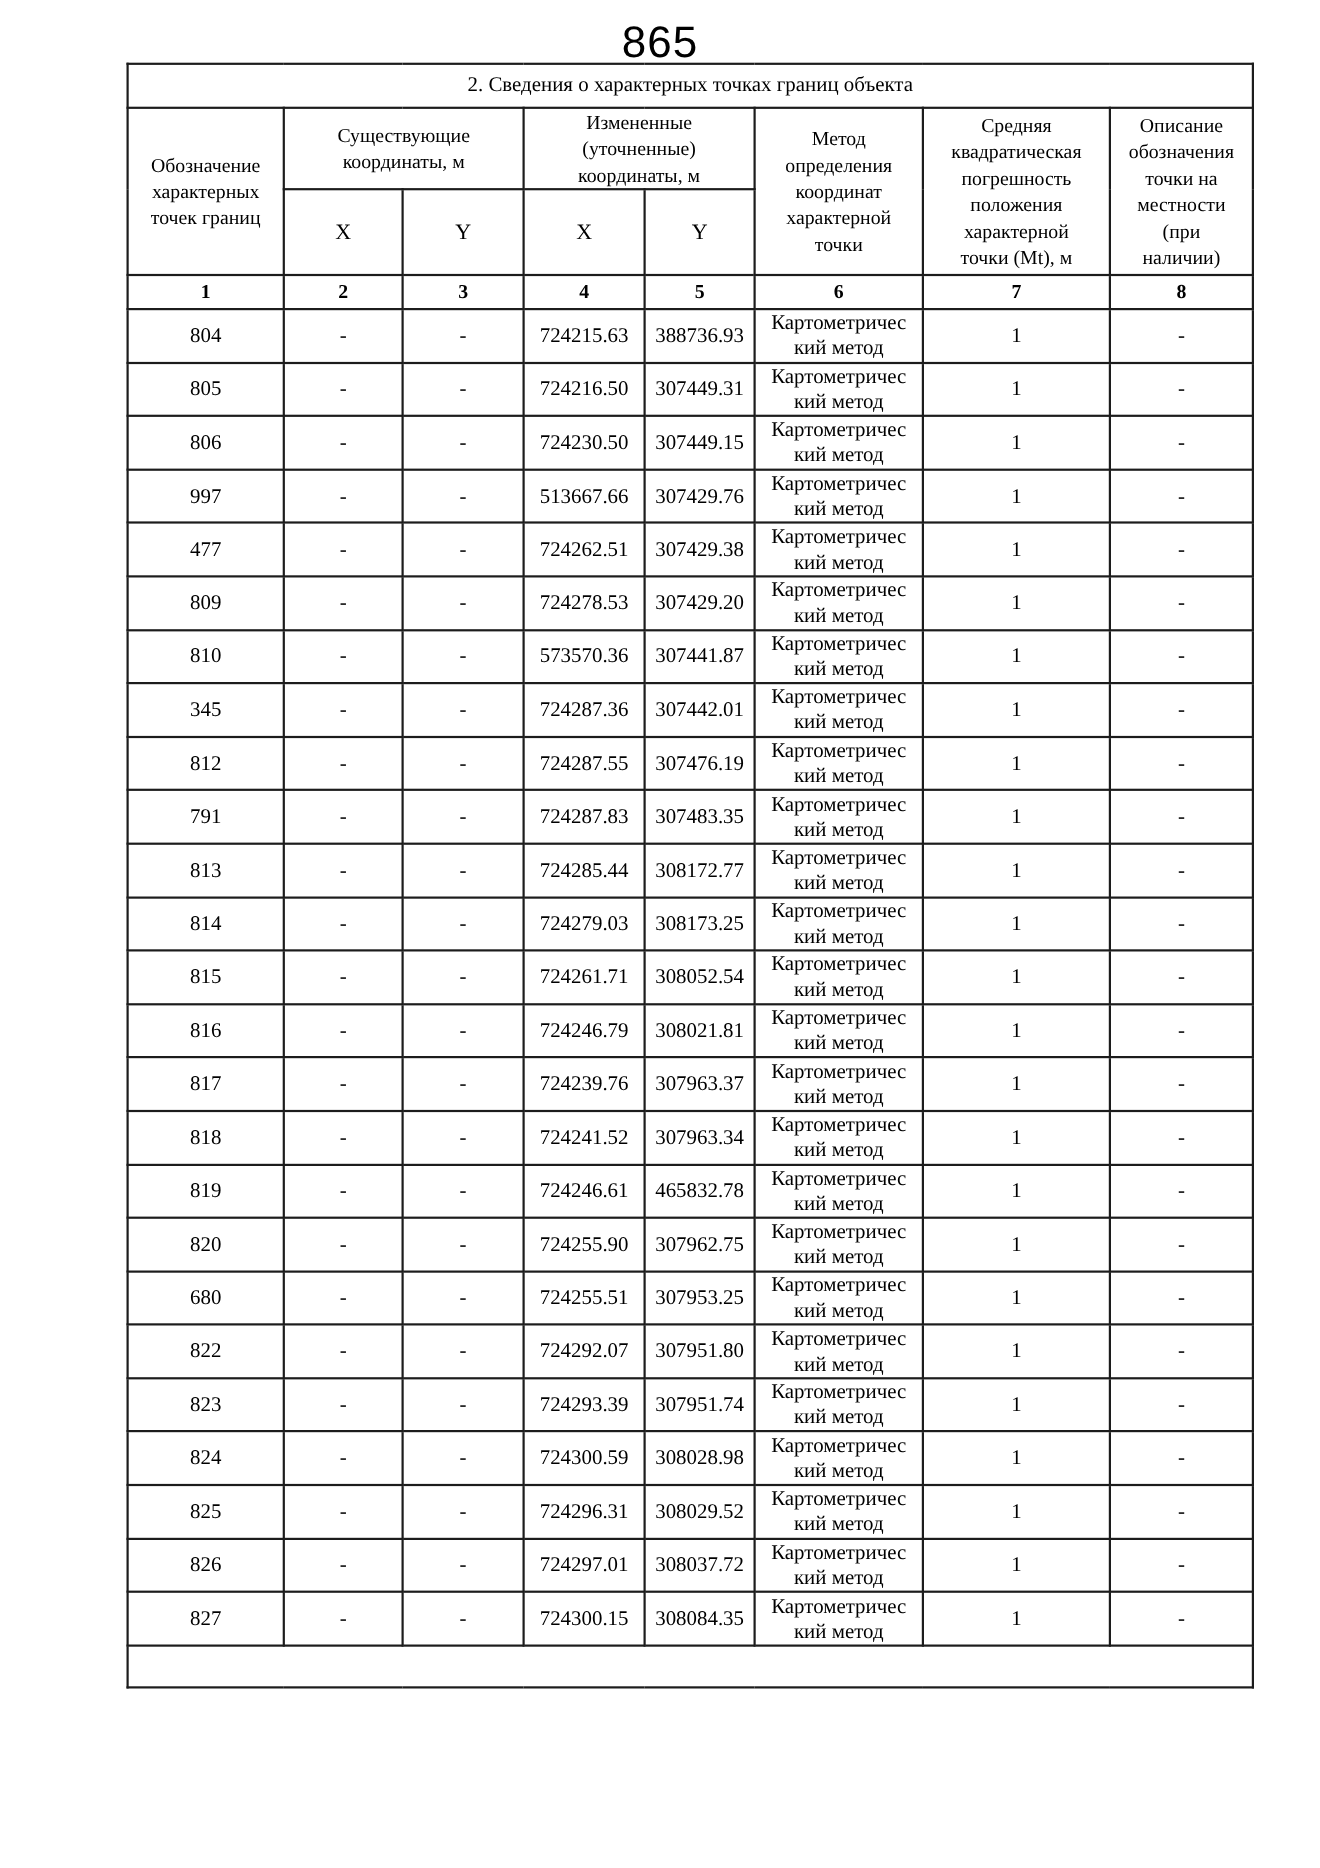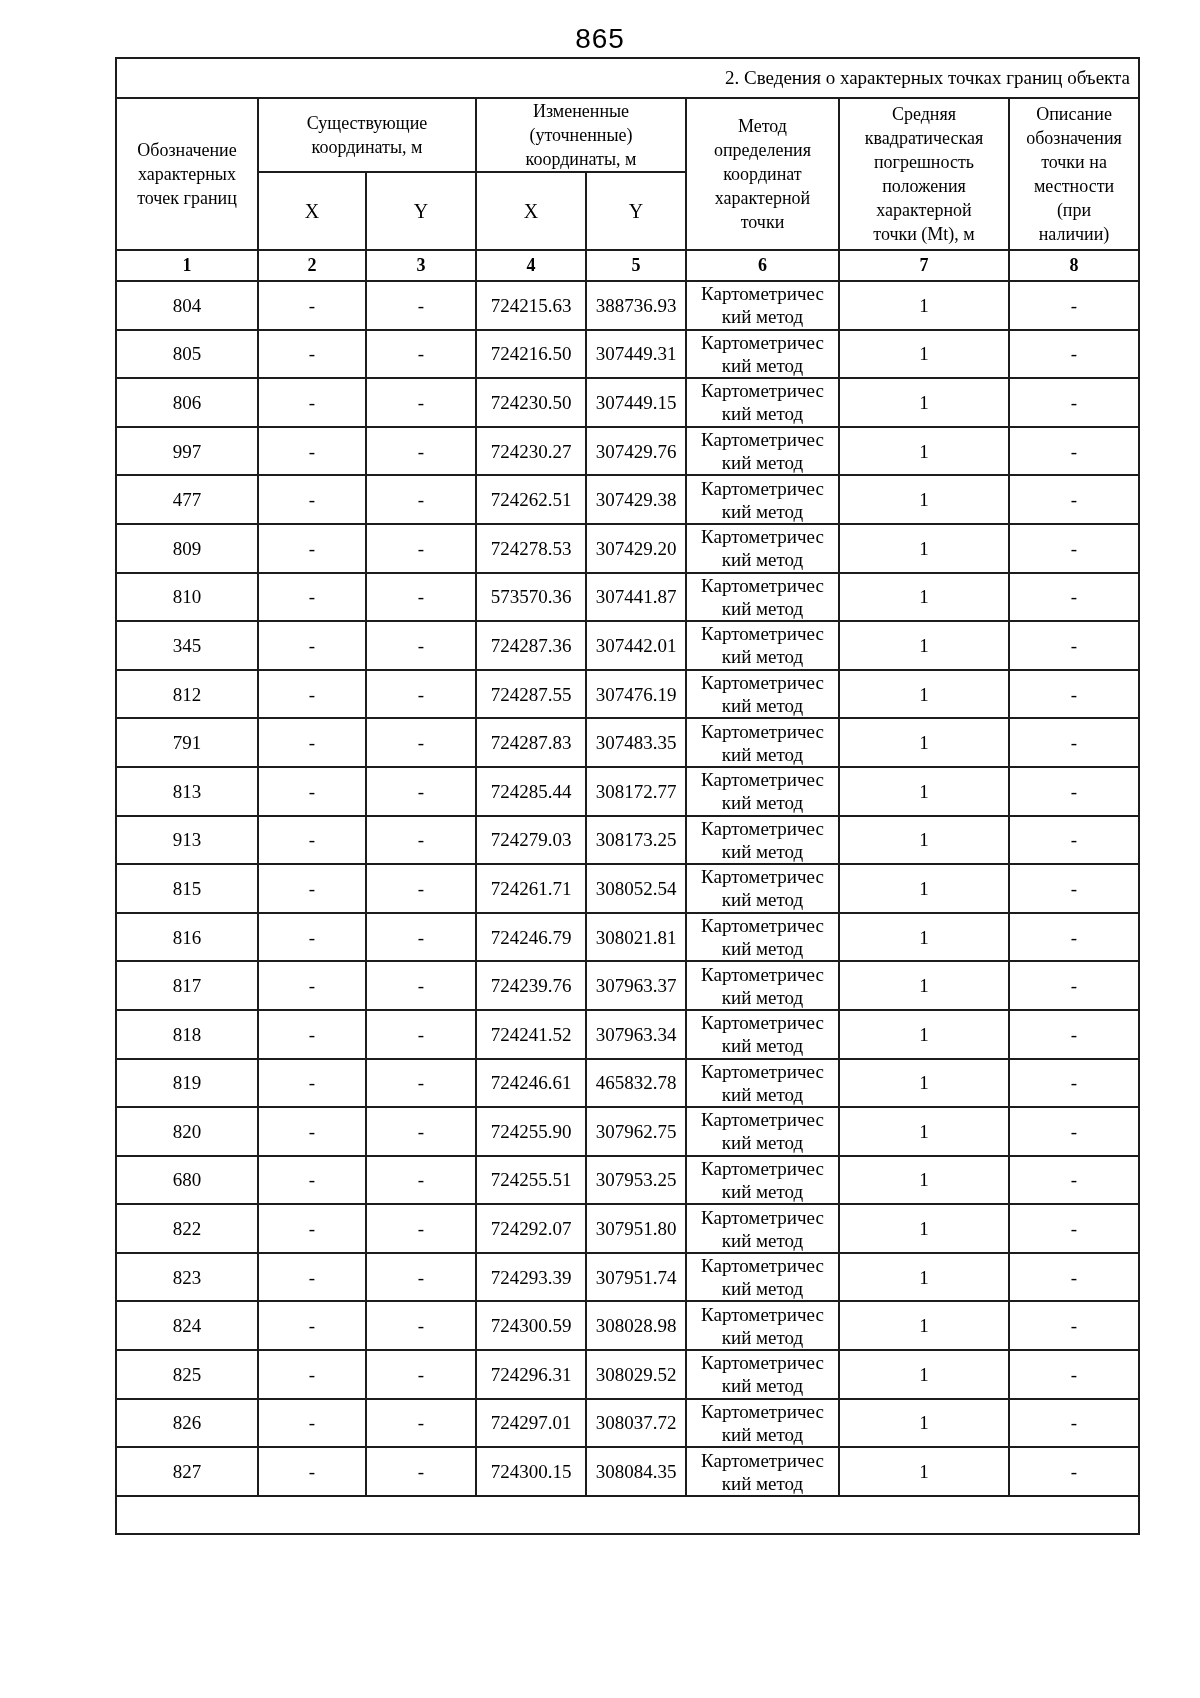--- a/index.html
+++ b/index.html
@@ -12,21 +12,21 @@
     color: #000000;
     overflow: hidden;
   }
   .page-number {
     position: absolute;
     top: 22px;
     left: 0;
     width: 1200px;
     text-align: center;
     font-family: "Liberation Sans", "DejaVu Sans", sans-serif;
-    font-size: 28px;
+    font-size: 40px;
     line-height: 34px;
     letter-spacing: 1px;
   }
   table.doc-table {
     position: absolute;
     left: 115px;
     top: 57px;
     width: 1023px;
     border-collapse: collapse;
     table-layout: fixed;
@@ -35,21 +35,21 @@
   .doc-table td, .doc-table th {
     border: 2px solid #1c1c1c;
     padding: 0;
     text-align: center;
     vertical-align: middle;
     overflow: hidden;
     font-weight: normal;
   }
   .title-row td {
     height: 34px;
-    text-align: right;
+    text-align: center;
     padding: 2px 8px;
     font-size: 19px;
     white-space: nowrap;
   }
   .hdr {
     font-weight: bold;
     font-size: 18px;
     line-height: 24px;
     white-space: pre-line;
   }
@@ -171,21 +171,21 @@
       <td>307449.15</td>
       <td class="method-cell">Картометричес
 кий метод</td>
       <td>1</td>
       <td>-</td>
     </tr>
         <tr class="data-row">
       <td>997</td>
       <td>-</td>
       <td>-</td>
-      <td>724230.27</td>
+      <td>513667.66</td>
       <td>307429.76</td>
       <td class="method-cell">Картометричес
 кий метод</td>
       <td>1</td>
       <td>-</td>
     </tr>
         <tr class="data-row">
       <td>477</td>
       <td>-</td>
       <td>-</td>
@@ -256,21 +256,21 @@
       <td>-</td>
       <td>-</td>
       <td>724285.44</td>
       <td>308172.77</td>
       <td class="method-cell">Картометричес
 кий метод</td>
       <td>1</td>
       <td>-</td>
     </tr>
         <tr class="data-row">
-      <td>913</td>
+      <td>814</td>
       <td>-</td>
       <td>-</td>
       <td>724279.03</td>
       <td>308173.25</td>
       <td class="method-cell">Картометричес
 кий метод</td>
       <td>1</td>
       <td>-</td>
     </tr>
         <tr class="data-row">

